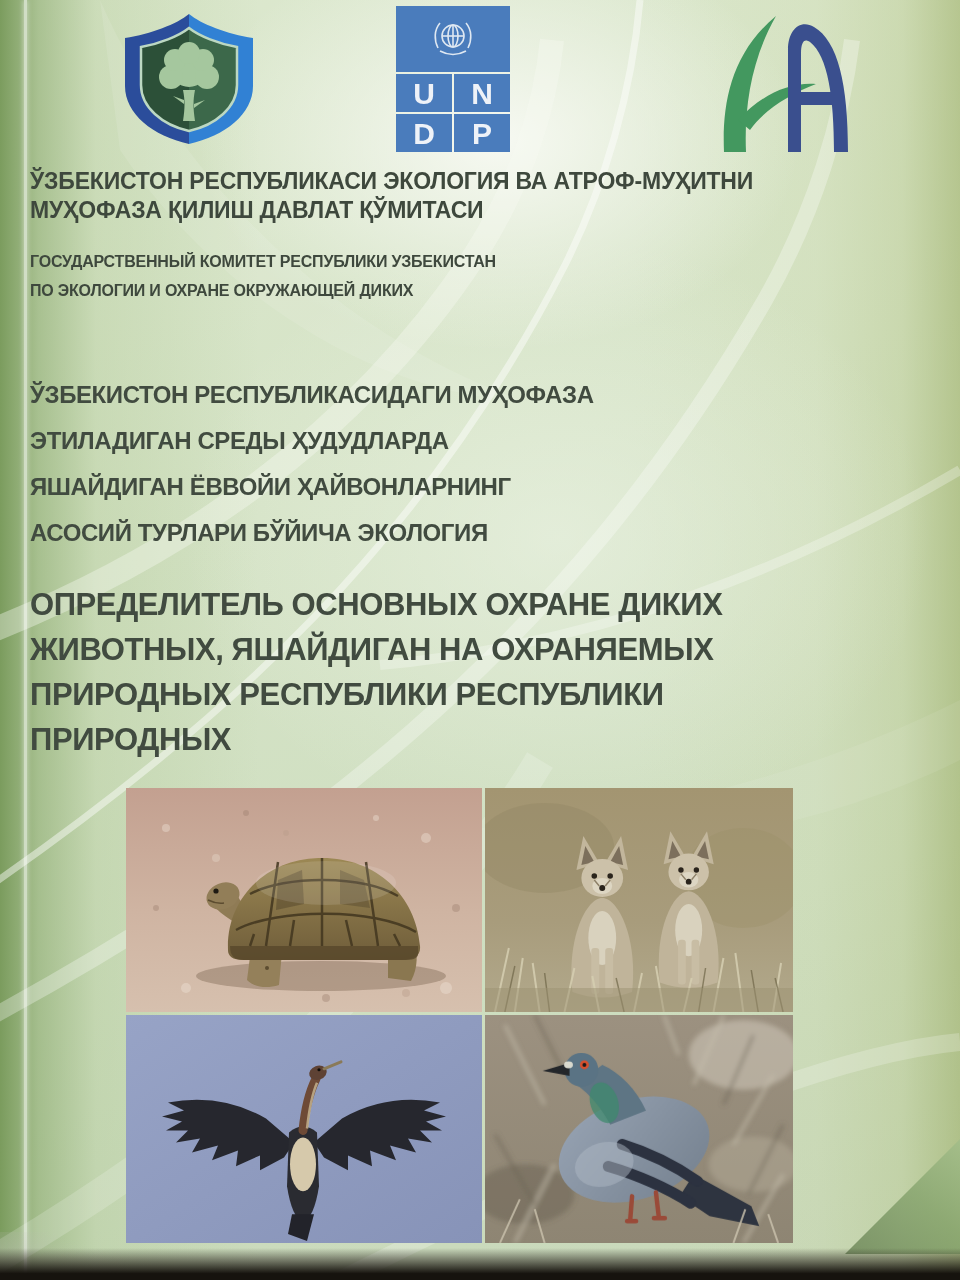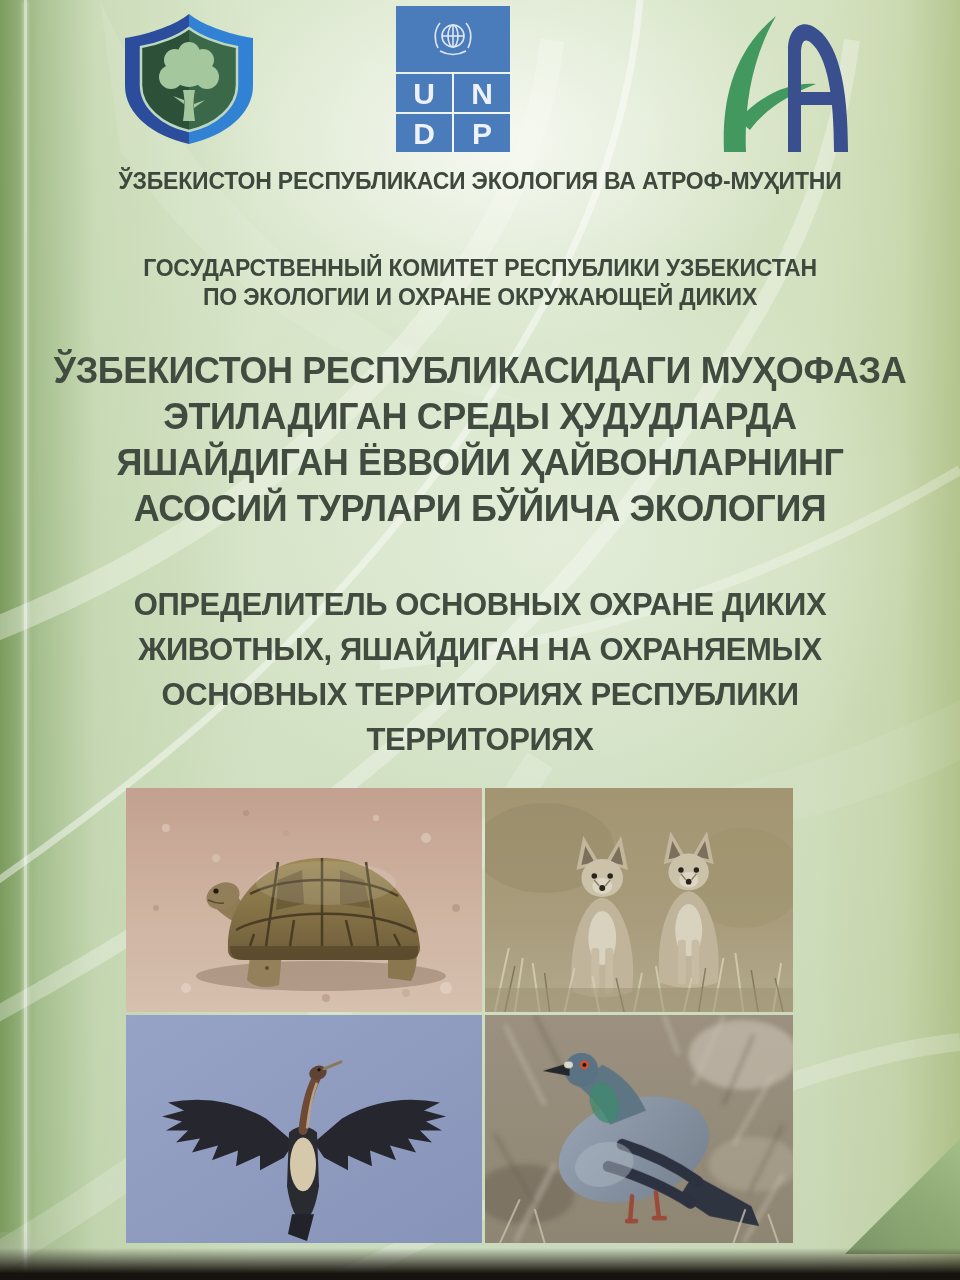--- a/index.html
+++ b/index.html
@@ -38,25 +38,25 @@
   }
 
   
   .logo { position:absolute; }
   .logo-shield { left:113px; top:8px;  width:152px; height:142px; }
   .logo-undp   { left:396px; top:6px;  width:114px; height:146px; }
   .logo-fa     { left:688px; top:6px;  width:172px; height:146px; }
   .logo svg { width:100%; height:100%; display:block; }
 
   
-  .txt { position:absolute; left:30px; right:30px; text-align:center; color:#3e483d; font-weight:bold; }
+  .txt { position:absolute; left:30px; right:30px; text-align:left; color:#3e483d; font-weight:bold; }
   .txt .line { white-space:nowrap; }
   .org-uz  { top:167px; font-size:23px; line-height:29px; letter-spacing:-0.2px; }
-  .org-ru  { top:254px; font-size:23px; line-height:29px; letter-spacing:-0.2px; }
-  .title-uz { top:348px; font-size:36px; line-height:46px; color:#414b40; letter-spacing:-0.4px; }
+  .org-ru  { top:247px; font-size:16px; line-height:29px; letter-spacing:-0.2px; }
+  .title-uz { top:372px; font-size:24px; line-height:46px; color:#414b40; letter-spacing:-0.4px; }
   .title-ru { top:582px; font-size:31px; line-height:45px; color:#414b40; letter-spacing:-0.4px; }
 
   
   .photo-grid {
     position:absolute; left:126px; top:788px; width:670px; height:458px;
     display:grid; grid-template-columns:356px 308px; grid-template-rows:224px 228px; gap:3px;
   }
   .photo { overflow:hidden; }
   .photo svg { width:100%; height:100%; display:block; }
 </style>
@@ -141,37 +141,38 @@
       </g>
       <g fill="#3a4f8e">
         <path d="M100,146 L100,44 C100,24 112,13 126,21 C150,35 160,78 160,146 L146,146 C146,92 140,50 122,36 C116,32 113,36 113,48 L113,146 Z"></path>
         <rect x="104" y="86" width="48" height="13"></rect>
       </g>
     </svg>
   </div>
 
   <div class="txt org-uz">
     <div class="line">ЎЗБЕКИСТОН РЕСПУБЛИКАСИ ЭКОЛОГИЯ ВА АТРОФ-МУҲИТНИ</div>
+    <div class="line">МУҲОФАЗА ҚИЛИШ ДАВЛАТ ҚЎМИТАСИ</div>
   </div>
   <div class="txt org-ru">
     <div class="line">ГОСУДАРСТВЕННЫЙ КОМИТЕТ РЕСПУБЛИКИ УЗБЕКИСТАН</div>
     <div class="line">ПО ЭКОЛОГИИ И ОХРАНЕ ОКРУЖАЮЩЕЙ ДИКИХ</div>
   </div>
 
   <div class="txt title-uz">
     <div class="line">ЎЗБЕКИСТОН РЕСПУБЛИКАСИДАГИ МУҲОФАЗА</div>
     <div class="line">ЭТИЛАДИГАН СРЕДЫ ҲУДУДЛАРДА</div>
     <div class="line">ЯШАЙДИГАН ЁВВОЙИ ҲАЙВОНЛАРНИНГ</div>
     <div class="line">АСОСИЙ ТУРЛАРИ БЎЙИЧА ЭКОЛОГИЯ</div>
   </div>
   <div class="txt title-ru">
     <div class="line">ОПРЕДЕЛИТЕЛЬ ОСНОВНЫХ ОХРАНЕ ДИКИХ</div>
     <div class="line">ЖИВОТНЫХ, ЯШАЙДИГАН НА ОХРАНЯЕМЫХ</div>
-    <div class="line">ОСНОВНЫХ ТЕРРИТОРИЯХ РЕСПУБЛИКИ</div>
-    <div class="line">ТЕРРИТОРИЯХ</div>
+    <div class="line">ПРИРОДНЫХ РЕСПУБЛИКИ РЕСПУБЛИКИ</div>
+    <div class="line">ПРИРОДНЫХ</div>
   </div>
 
   <div class="photo-grid">
 
     <div class="photo">
       <svg viewBox="0 0 356 224" preserveAspectRatio="none">
         <defs>
           <linearGradient id="sand" x1="0" y1="0" x2="0" y2="1">
             <stop offset="0" stop-color="#c3a090"></stop>
               <stop offset="0.55" stop-color="#cfb4a2"></stop>

